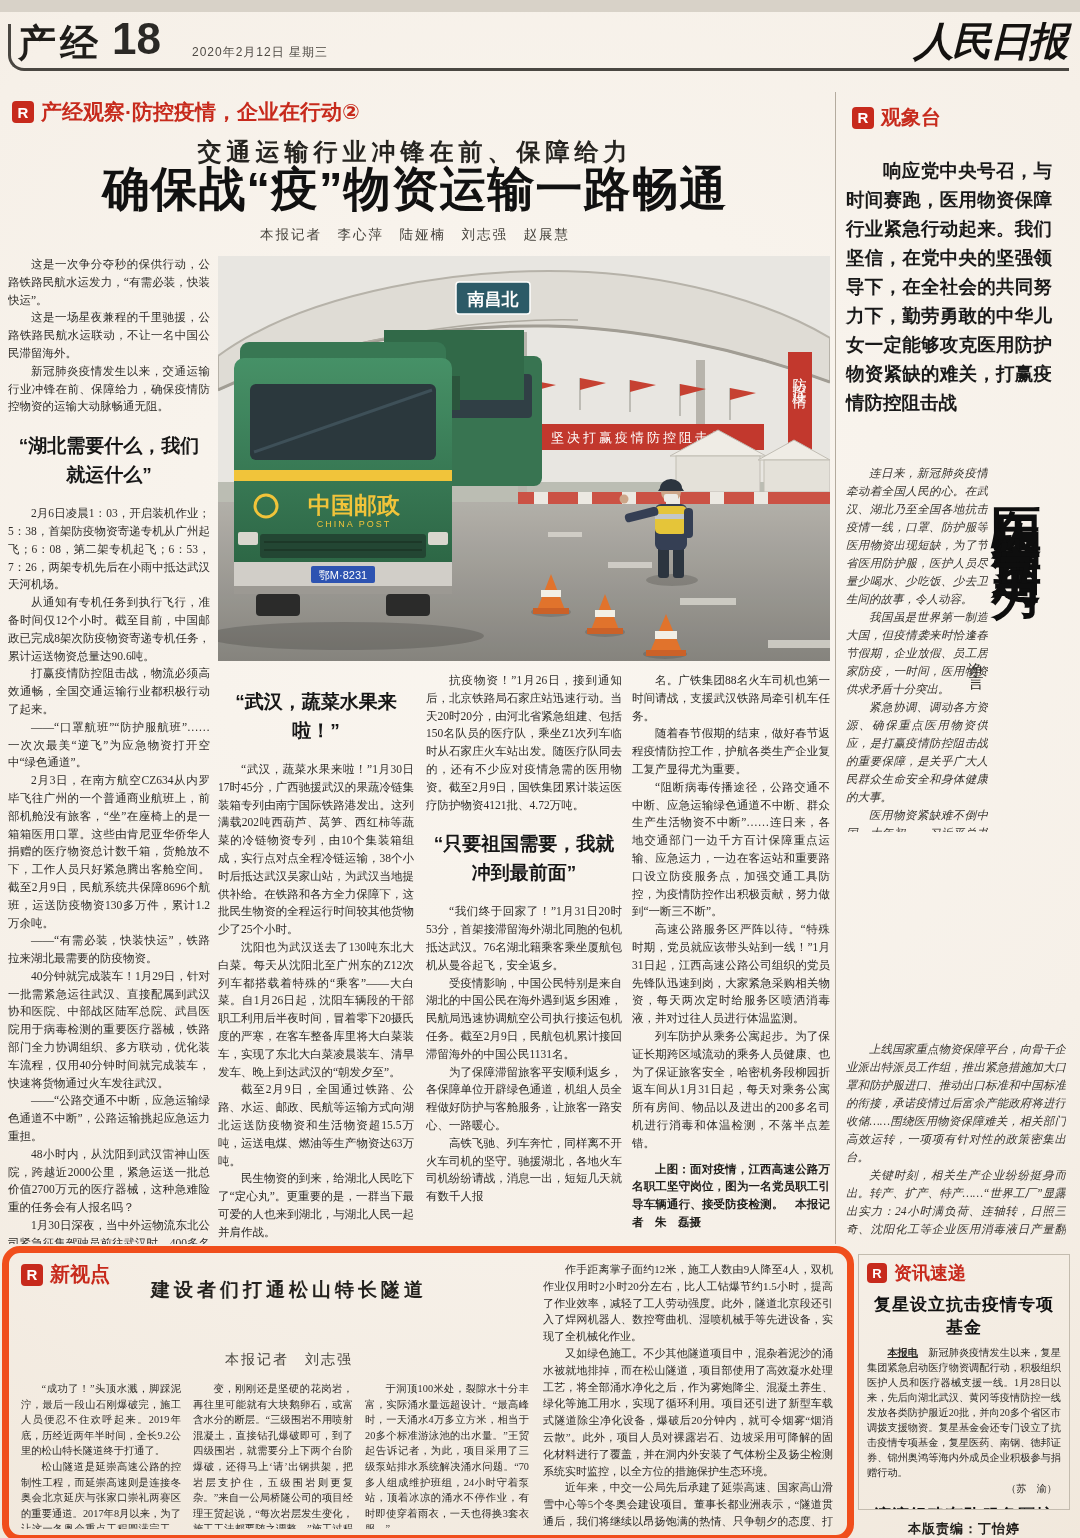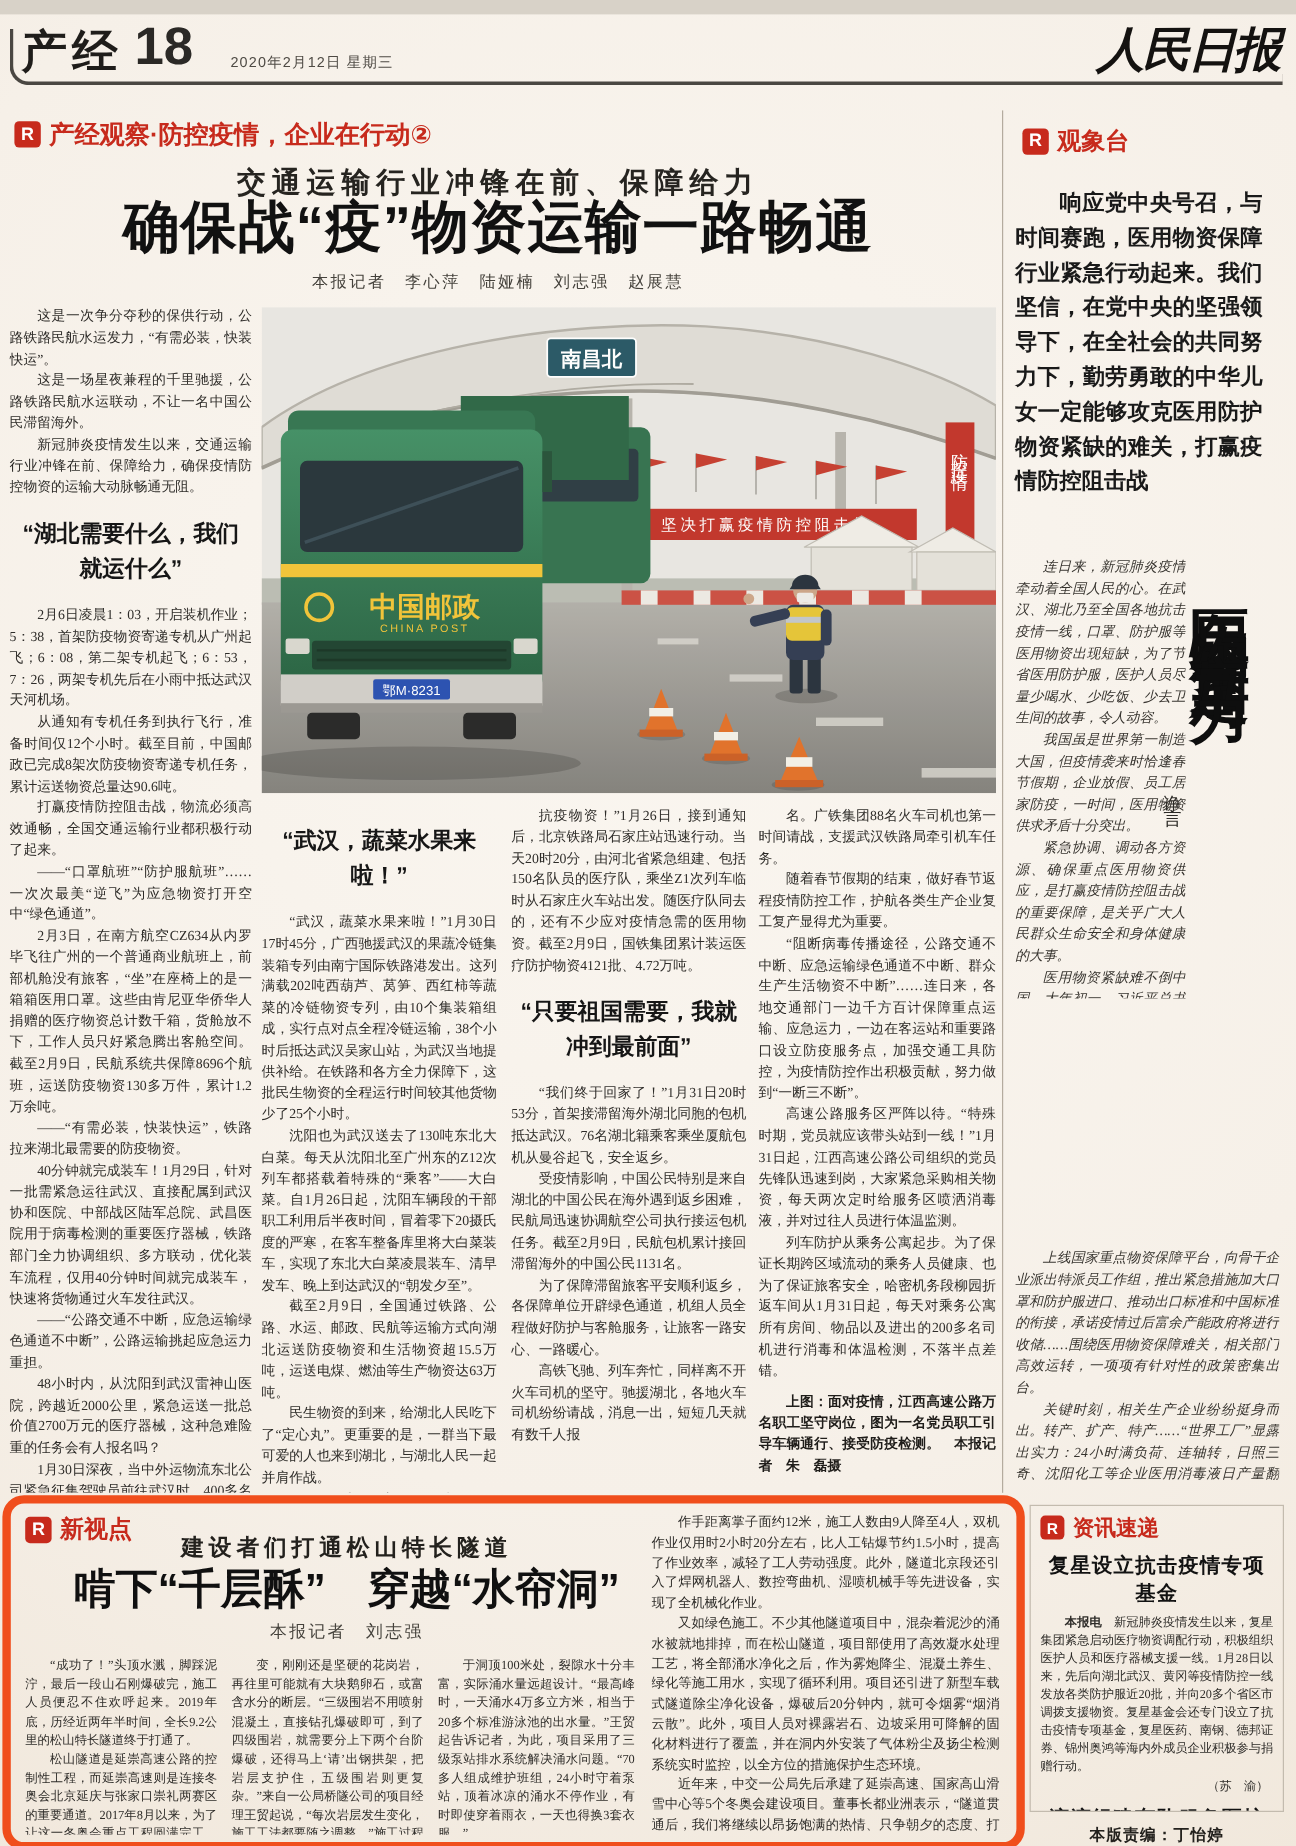--- a/index.html
+++ b/index.html
@@ -27,40 +27,40 @@
             font-weight:900;color:#111;letter-spacing:1px;}
   .byline{left:0;top:214px;width:830px;text-align:center;font-size:13.5px;color:#45423c;letter-spacing:2px;}
   .col{overflow:hidden;font-size:11.5px;line-height:17.8px;}
   .para{text-indent:2em;text-align:justify;margin:0;}
   .col-subhead{font-family:"Liberation Sans","DejaVu Sans",sans-serif;font-weight:900;
                font-size:19px;line-height:1.5;text-align:center;margin:16px 4px;color:#161616;}
   .photo-caption{text-indent:2em;text-align:justify;margin:8px 0 0 0;color:#1f1d1a;font-weight:600;}
   .vrule{width:1px;background:#b4ab9e;}
   
   #observatory{left:838px;top:78px;width:234px;height:1154px;}
-  #observatory .intro{left:8px;top:66px;width:206px;font-family:Liberation Mono, monospace;
+  #observatory .intro{left:8px;top:66px;width:206px;font-family:Liberation Sans, sans-serif;
         font-weight:900;font-size:18.5px;line-height:29px;text-align:justify;text-indent:2em;color:#191919;}
   #observatory .kai{font-style:italic;font-size:11.5px;line-height:18px;color:#37342f;}
   .vtitle{writing-mode:vertical-rl;text-orientation:upright;font-family:"Liberation Sans","DejaVu Sans",sans-serif;
           font-weight:900;font-size:50px;letter-spacing:7px;color:#0e0e0e;line-height:1;}
   .vauthor{writing-mode:vertical-rl;text-orientation:upright;font-size:15px;letter-spacing:12px;color:#2c2a26;}
   
   #new-view{left:2px;top:1234px;width:838px;height:282px;border:7px solid #f04e1c;border-radius:18px;
             background:transparent;}
   #new-view .overline{left:60px;top:24px;width:440px;text-align:center;font-size:19px;letter-spacing:4px;color:#23211d;font-weight:600;}
   #new-view .nv-headline{left:0;top:48px;width:560px;text-align:center;font-size:35px;font-weight:900;color:#101010;}
   #new-view .nv-byline{left:0;top:98px;width:560px;text-align:center;font-size:14px;color:#45423c;letter-spacing:2px;}
   #new-view .col{font-size:10.3px;line-height:15.6px;}
   
   #news-brief{left:858px;top:1240px;width:214px;height:296px;}
   .brief-box{left:0;top:2px;width:212px;height:256px;border:1px solid #c3bbae;padding:6px 8px;box-sizing:border-box;overflow:hidden;}
   .brief-title{font-family:"Liberation Sans","DejaVu Sans",sans-serif;font-weight:900;font-size:17px;
                text-align:center;margin:8px 0 6px 0;color:#121212;letter-spacing:1px;}
   .brief-body{font-size:10.2px;line-height:15px;text-align:justify;text-indent:2em;margin:0;}
-  .brief-body b{font-family:"Liberation Sans","DejaVu Sans",sans-serif;}
+  .brief-body b{font-family:"Liberation Sans","DejaVu Sans",sans-serif;text-decoration:underline;}
   .brief-sig{font-size:10.2px;text-align:right;margin:2px 4px 0 0;}
   .page-editor{left:0;top:268px;width:212px;text-align:center;font-size:13px;color:#23211d;font-weight:600;letter-spacing:1px;}
   .bottom-edge{left:0;top:1531px;width:1080px;height:7px;background:linear-gradient(#b3a996,#4e473c);opacity:.55;}
   svg text{font-family:"Liberation Sans","DejaVu Sans",sans-serif;}
 </style>
 </head>
 <body>
 
 <div id="page">
 
@@ -287,21 +287,20 @@
         <p class="para">关键时刻，相关生产企业纷纷挺身而出。转产、扩产、特产……“世界工厂”显露出实力：24小时满负荷、连轴转，日照三奇、沈阳化工等企业医用消毒液日产量翻番；投入设备1570台，医用防护服产能从无到有，达到1万套；新增生产线，上汽通用五菱本月内医用口罩日产量将达170万片；拆成品车、为供应商提供口罩零件，10天不间断作业、10小时不停工……首批负压救护车10天时间驶入武汉雷神山医院，30天工期缩短至10天。</p>
       </div>
   </div>
 
   <div class="abs" id="new-view">
     <div class="abs badge" style="left:12px;top:8px;font-size:20px;">
       <span class="r">R</span>
       <span>新视点</span>
     </div>
     <div class="abs overline">建设者们打通松山特长隧道</div>
-    <h2 class="abs nv-headline sans" style="margin:0;">啃下“千层酥”　穿越“水帘洞”</h2>
     <div class="abs nv-byline">本报记者　刘志强</div>
     <div class="abs col" style="left:12px;top:128px;width:160px;height:148px;">
         <p class="para">“成功了！”头顶水溅，脚踩泥泞，最后一段山石刚爆破完，施工人员便忍不住欢呼起来。2019年底，历经近两年半时间，全长9.2公里的松山特长隧道终于打通了。</p>
         <p class="para">松山隧道是延崇高速公路的控制性工程，而延崇高速则是连接冬奥会北京延庆与张家口崇礼两赛区的重要通道。2017年8月以来，为了让这一冬奥会重点工程圆满完工，中交一公局集团的建设者们在京冀交界处的山坳里打了一场场硬仗。</p>
       </div>
     <div class="abs col" style="left:184px;top:128px;width:160px;height:148px;">
         <p class="para">变，刚刚还是坚硬的花岗岩，再往里可能就有大块鹅卵石，或富含水分的断层。“三级围岩不用喷射混凝土，直接钻孔爆破即可，到了四级围岩，就需要分上下两个台阶爆破，还得马上‘请’出钢拱架，把岩层支护住，五级围岩则更复杂。”来自一公局桥隧公司的项目经理王贸起说，“每次岩层发生变化，施工工法都要随之调整。”施工过程中，项目部先后遇到380多次围岩变更，变更率超过30%。有时情况紧急，还要反压回填，及时阻止险情扩大。</p>
       </div>
     <div class="abs col" style="left:356px;top:128px;width:164px;height:148px;">
         <p class="para">于洞顶100米处，裂隙水十分丰富，实际涌水量远超设计。“最高峰时，一天涌水4万多立方米，相当于20多个标准游泳池的出水量。”王贸起告诉记者，为此，项目采用了三级泵站排水系统解决涌水问题。“70多人组成维护班组，24小时守着泵站，顶着冰凉的涌水不停作业，有时即使穿着雨衣，一天也得换3套衣服。”</p>

